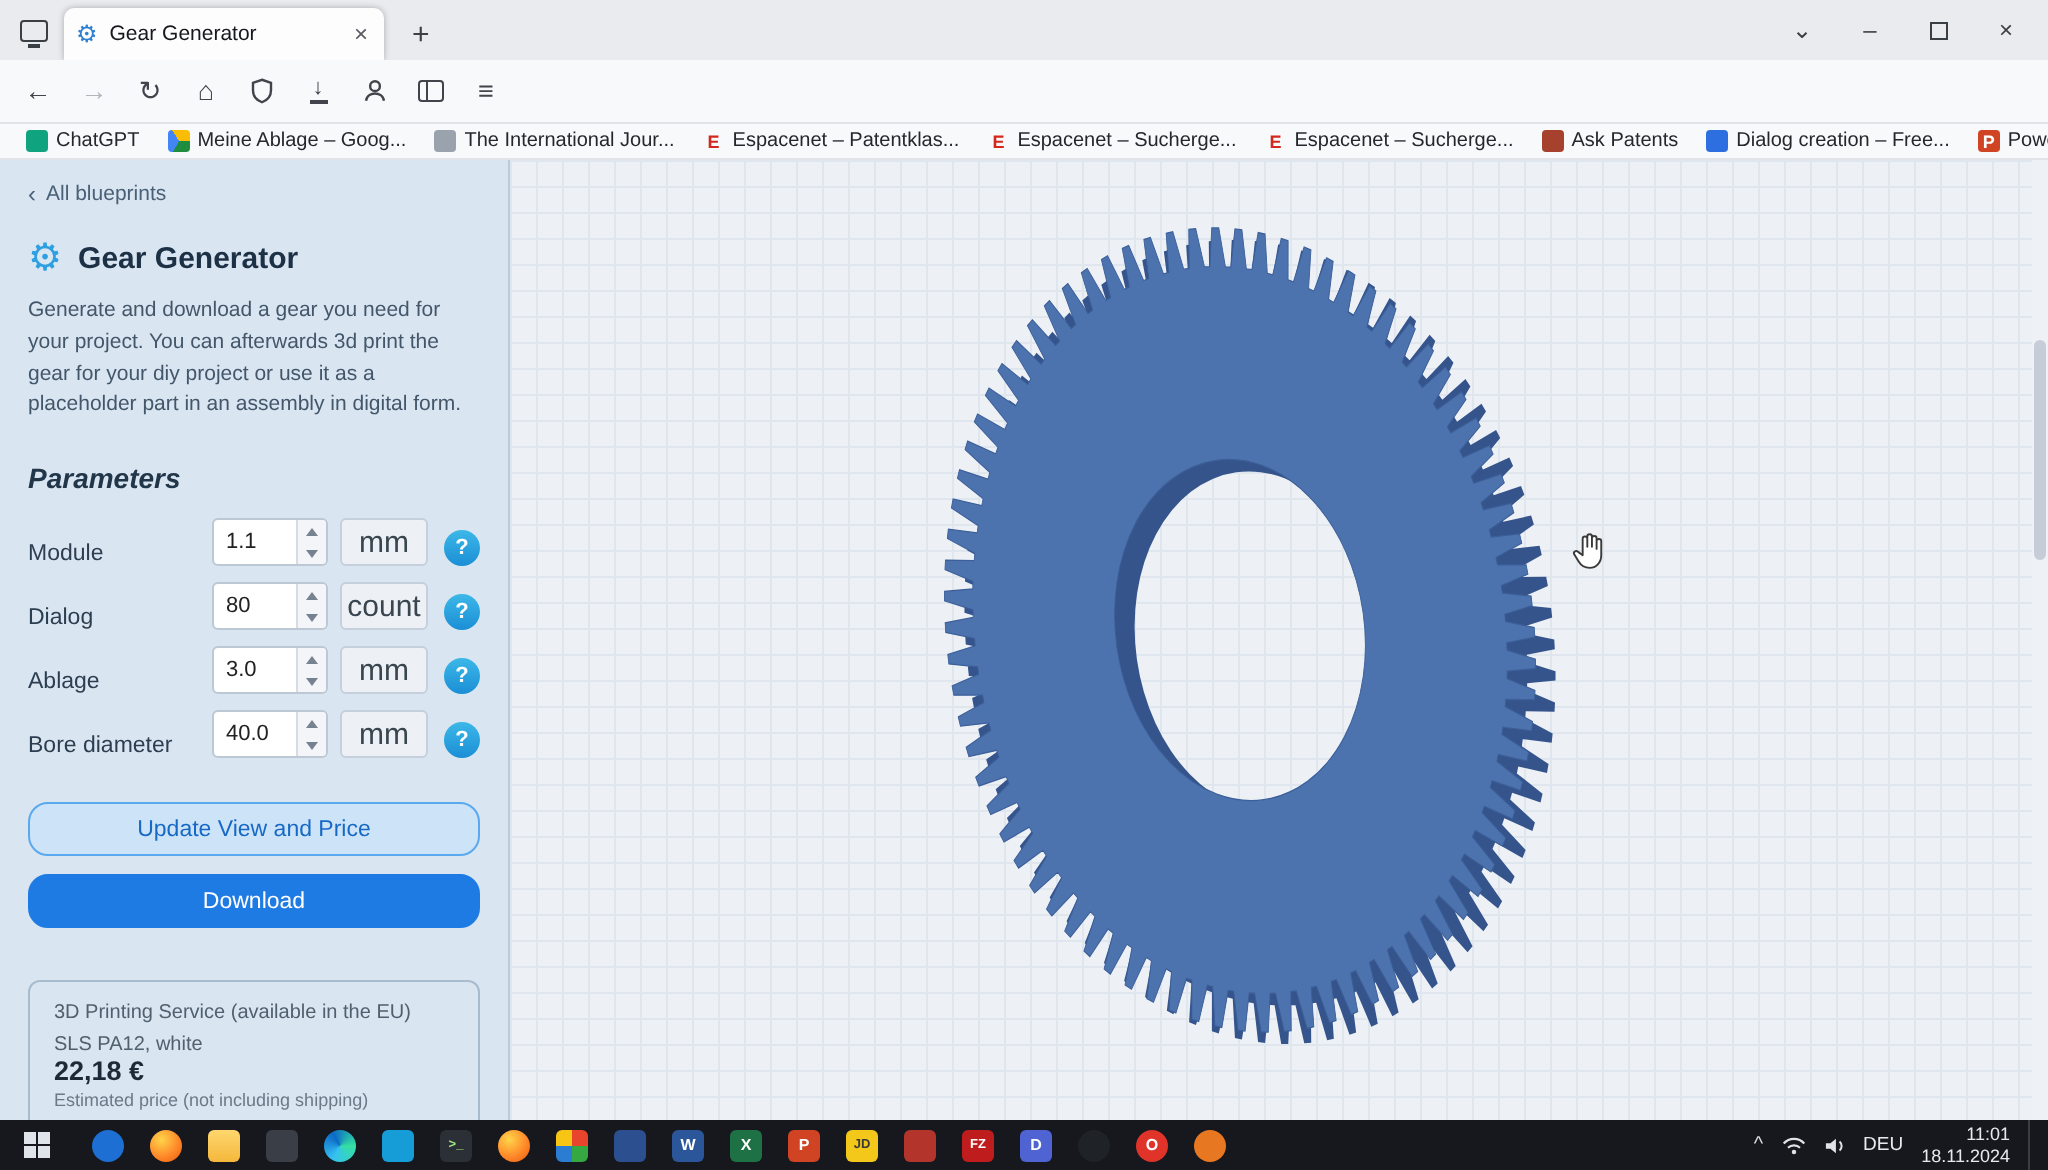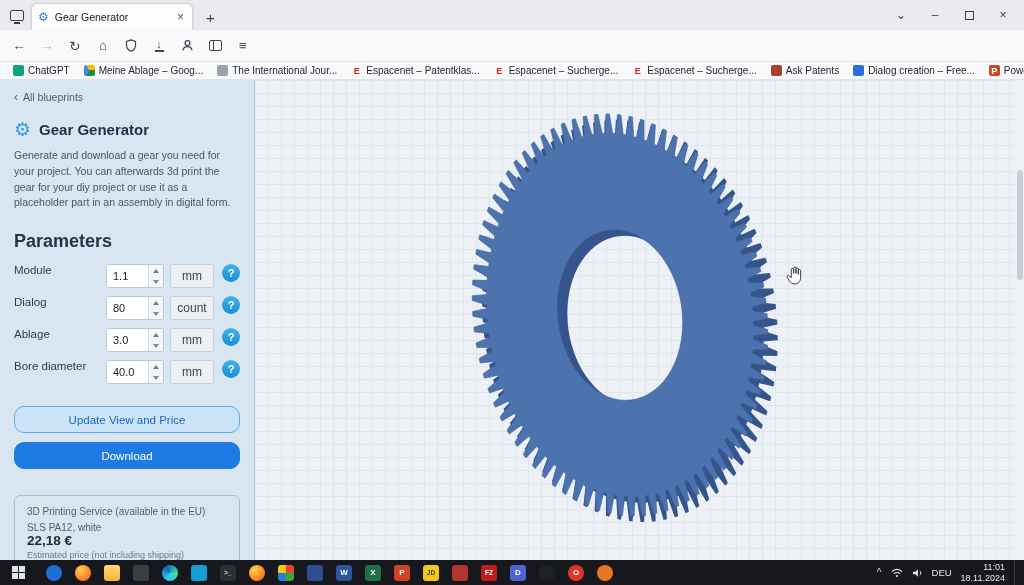--- a/index.html
+++ b/index.html
@@ -47,30 +47,30 @@
   
   .content { flex:1; display:flex; min-height:0; }
 
   .sidebar { width:255px; background:#d9e5f1; border-right:1px solid #bccbdb; padding:10px 14px 0 14px; flex-shrink:0; font-size:12px; }
   .back-link { font-size:10.5px; color:#4a6076; display:flex; align-items:center; gap:5px; }
   .back-chev { font-size:12px; }
   .app-title { display:flex; align-items:center; gap:8px; margin-top:16px; }
   .logo-ico { color:#2e9fe0; font-size:19px; line-height:1; }
   .app-title h1 { font-size:15px; color:#1d3146; font-weight:bold; }
   .desc { margin-top:9px; font-size:10.5px; line-height:1.5; color:#44576a; }
-  .params-h { margin:20px 0 12px; font-size:18px; font-weight:bold; color:#22364a; }
-  .prow { display:flex; align-items:flex-start; margin-bottom:8px; }
+  .params-h { margin:20px 0 12px; font-size:14px; font-weight:bold; color:#22364a;font-style:italic; }
+  .prow { display:flex; align-items:flex-end; margin-bottom:8px; }
   .prow .plabel { flex:1; font-size:11.5px; color:#2c3e50; }
   .pinput { width:58px; height:24px; background:#fff; border:1px solid #bcc8d4; border-radius:3px; display:flex; overflow:hidden; }
   .pvalue { flex:1; font-size:11px; color:#222; display:flex; align-items:center; padding-left:6px; }
   .stepper { width:15px; border-left:1px solid #d4dce4; background:#f3f5f8; display:flex; flex-direction:column; }
   .stepper span { flex:1; display:flex; align-items:center; justify-content:center; }
   .tri-up { width:0; height:0; border-left:3px solid transparent; border-right:3px solid transparent; border-bottom:4px solid #76828f; }
   .tri-dn { width:0; height:0; border-left:3px solid transparent; border-right:3px solid transparent; border-top:4px solid #76828f; }
-  .punit { width:44px; height:24px; margin-left:6px; background:#edf1f5; border:1px solid #c5d0dc; border-radius:3px; display:flex; align-items:center; justify-content:center; font-size:12px; color:#39454f; }
+  .punit { width:44px; height:24px; margin-left:6px; background:#edf1f5; border:1px solid #c5d0dc; border-radius:3px; display:flex; align-items:center; justify-content:center; font-size:15px; color:#39454f; }
   .phelp { width:18px; height:18px; margin-left:8px; border-radius:50%; background:linear-gradient(180deg,#3cb8e8,#1b8ed6); color:#fff; font-size:11px; font-weight:bold; display:flex; align-items:center; justify-content:center; }
   .btn { width:100%; height:27px; border-radius:10px; display:flex; align-items:center; justify-content:center; font-size:11.5px; }
   .btn-update { margin-top:22px; background:#cde4f8; border:1px solid #5aa9ee; color:#1769c5; }
   .btn-download { margin-top:9px; background:#1f7be4; border:1px solid #1f7be4; color:#fff; }
   .print-box { margin-top:26px; border:1px solid #a9bccd; border-radius:6px; padding:10px 12px; }
   .pb-l1, .pb-l2 { font-size:10px; color:#51606f; }
   .pb-l2 { margin-top:5px; }
   .pb-price { margin-top:0; font-size:13.5px; font-weight:bold; color:#1d2a37; }
   .pb-note { margin-top:2px; font-size:9px; color:#6b7a88; }
   .pb-link { margin-top:8px; font-size:10px; color:#1769c5; }

